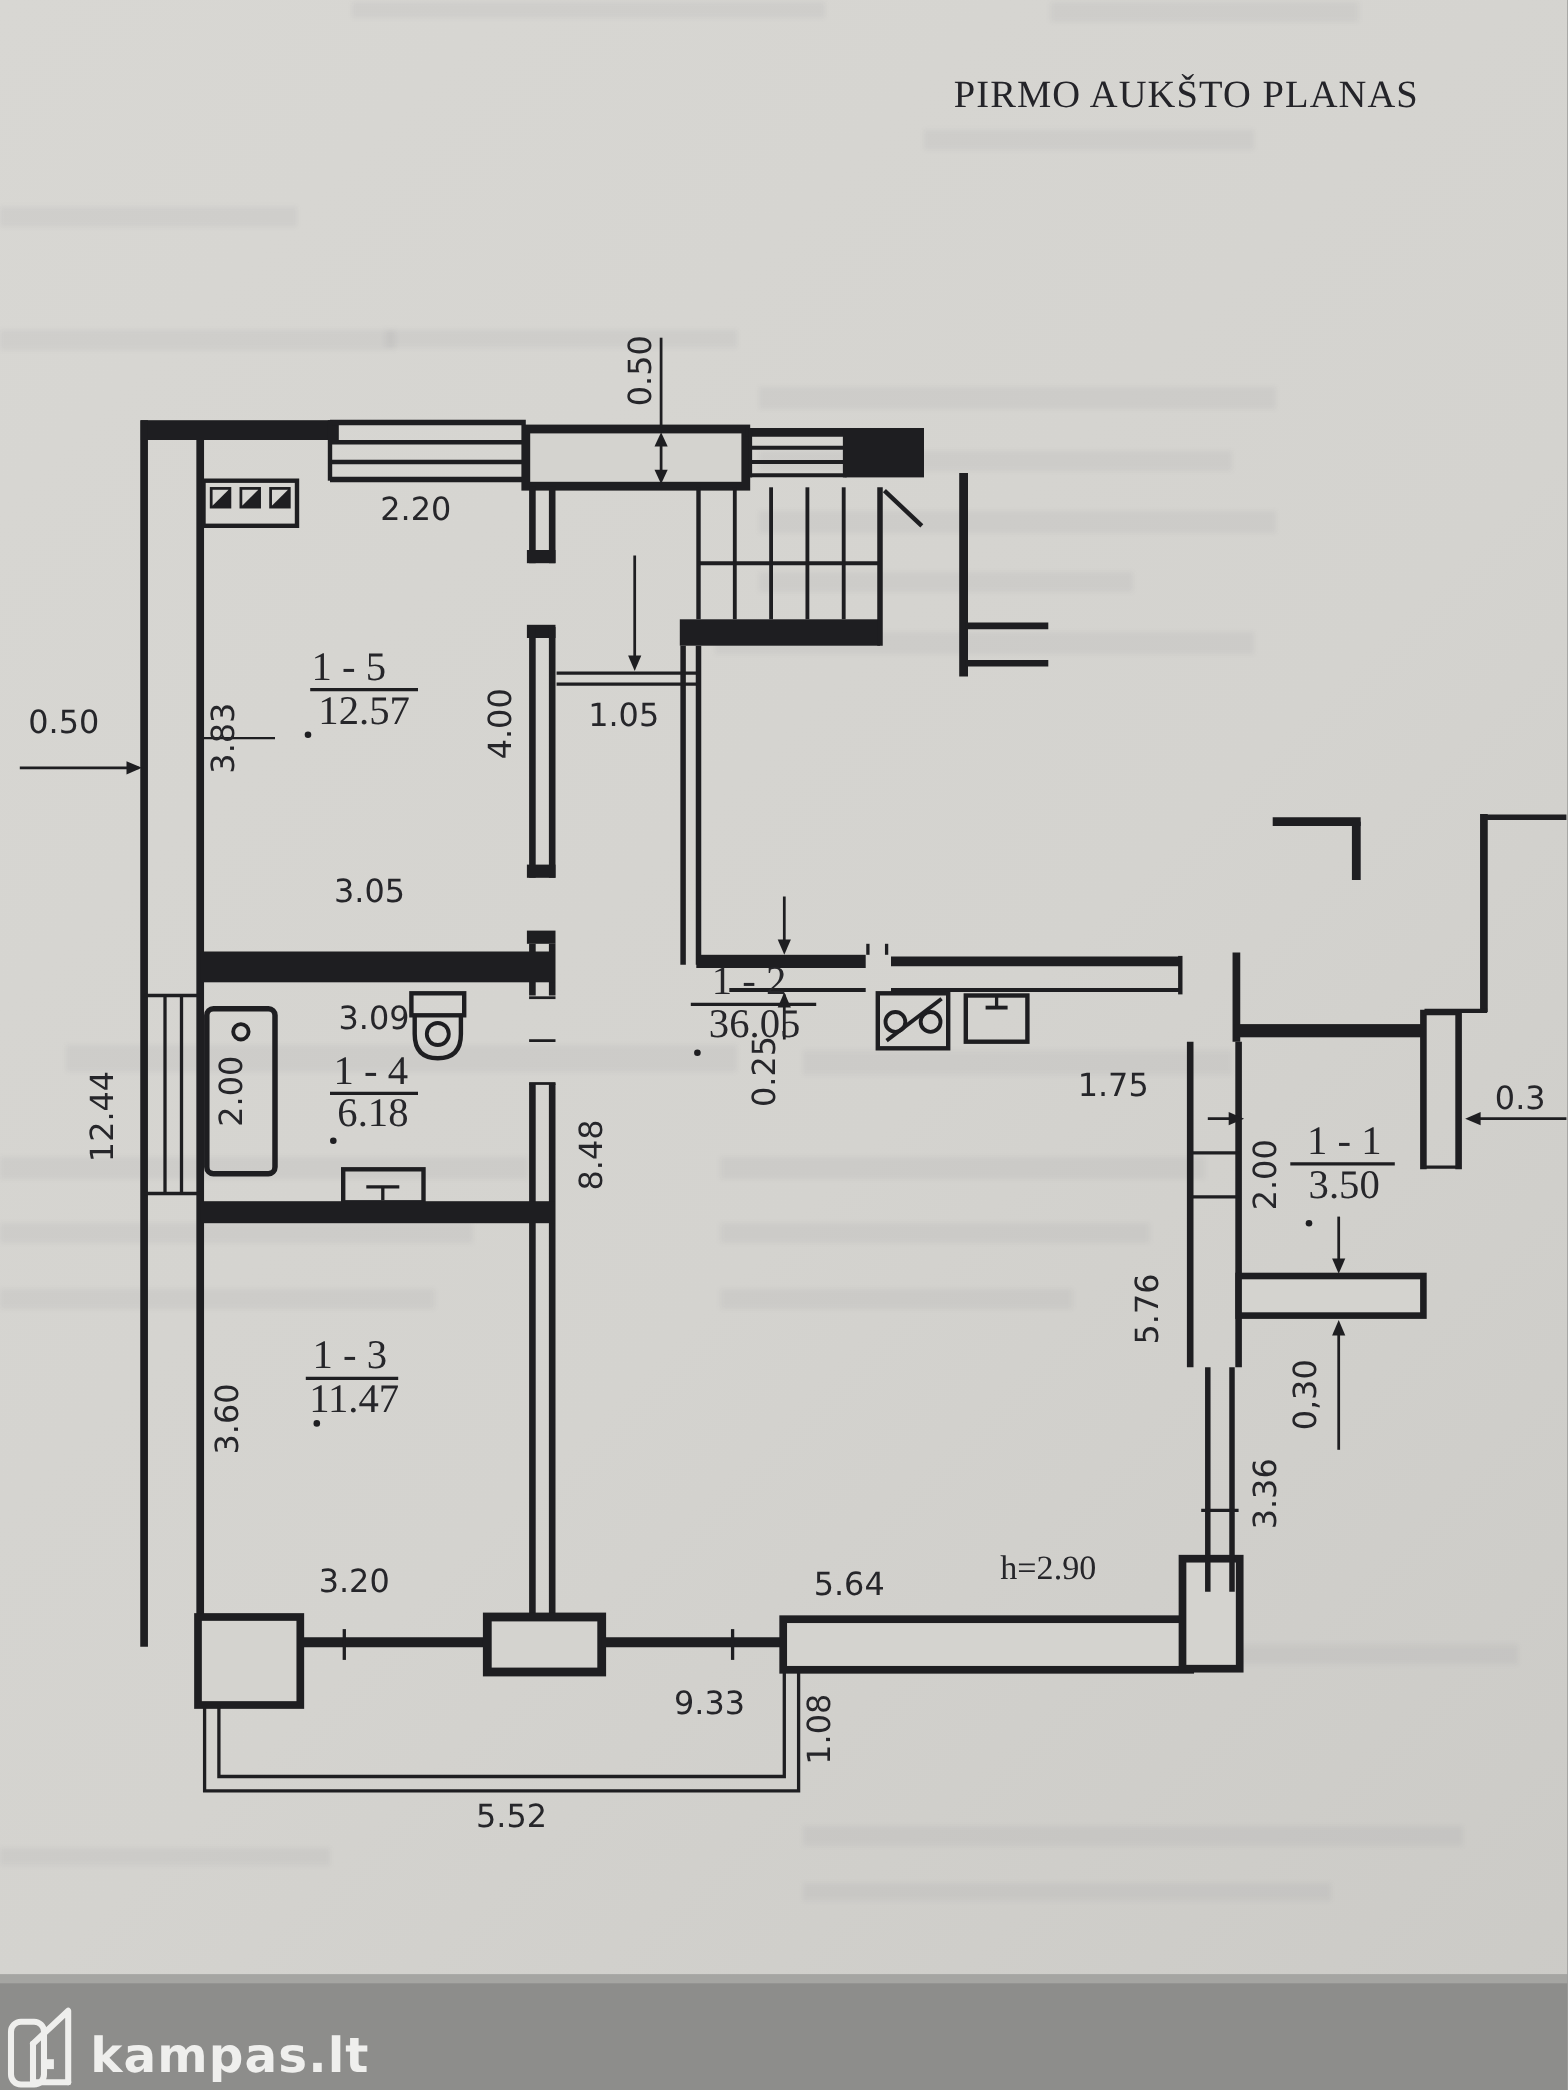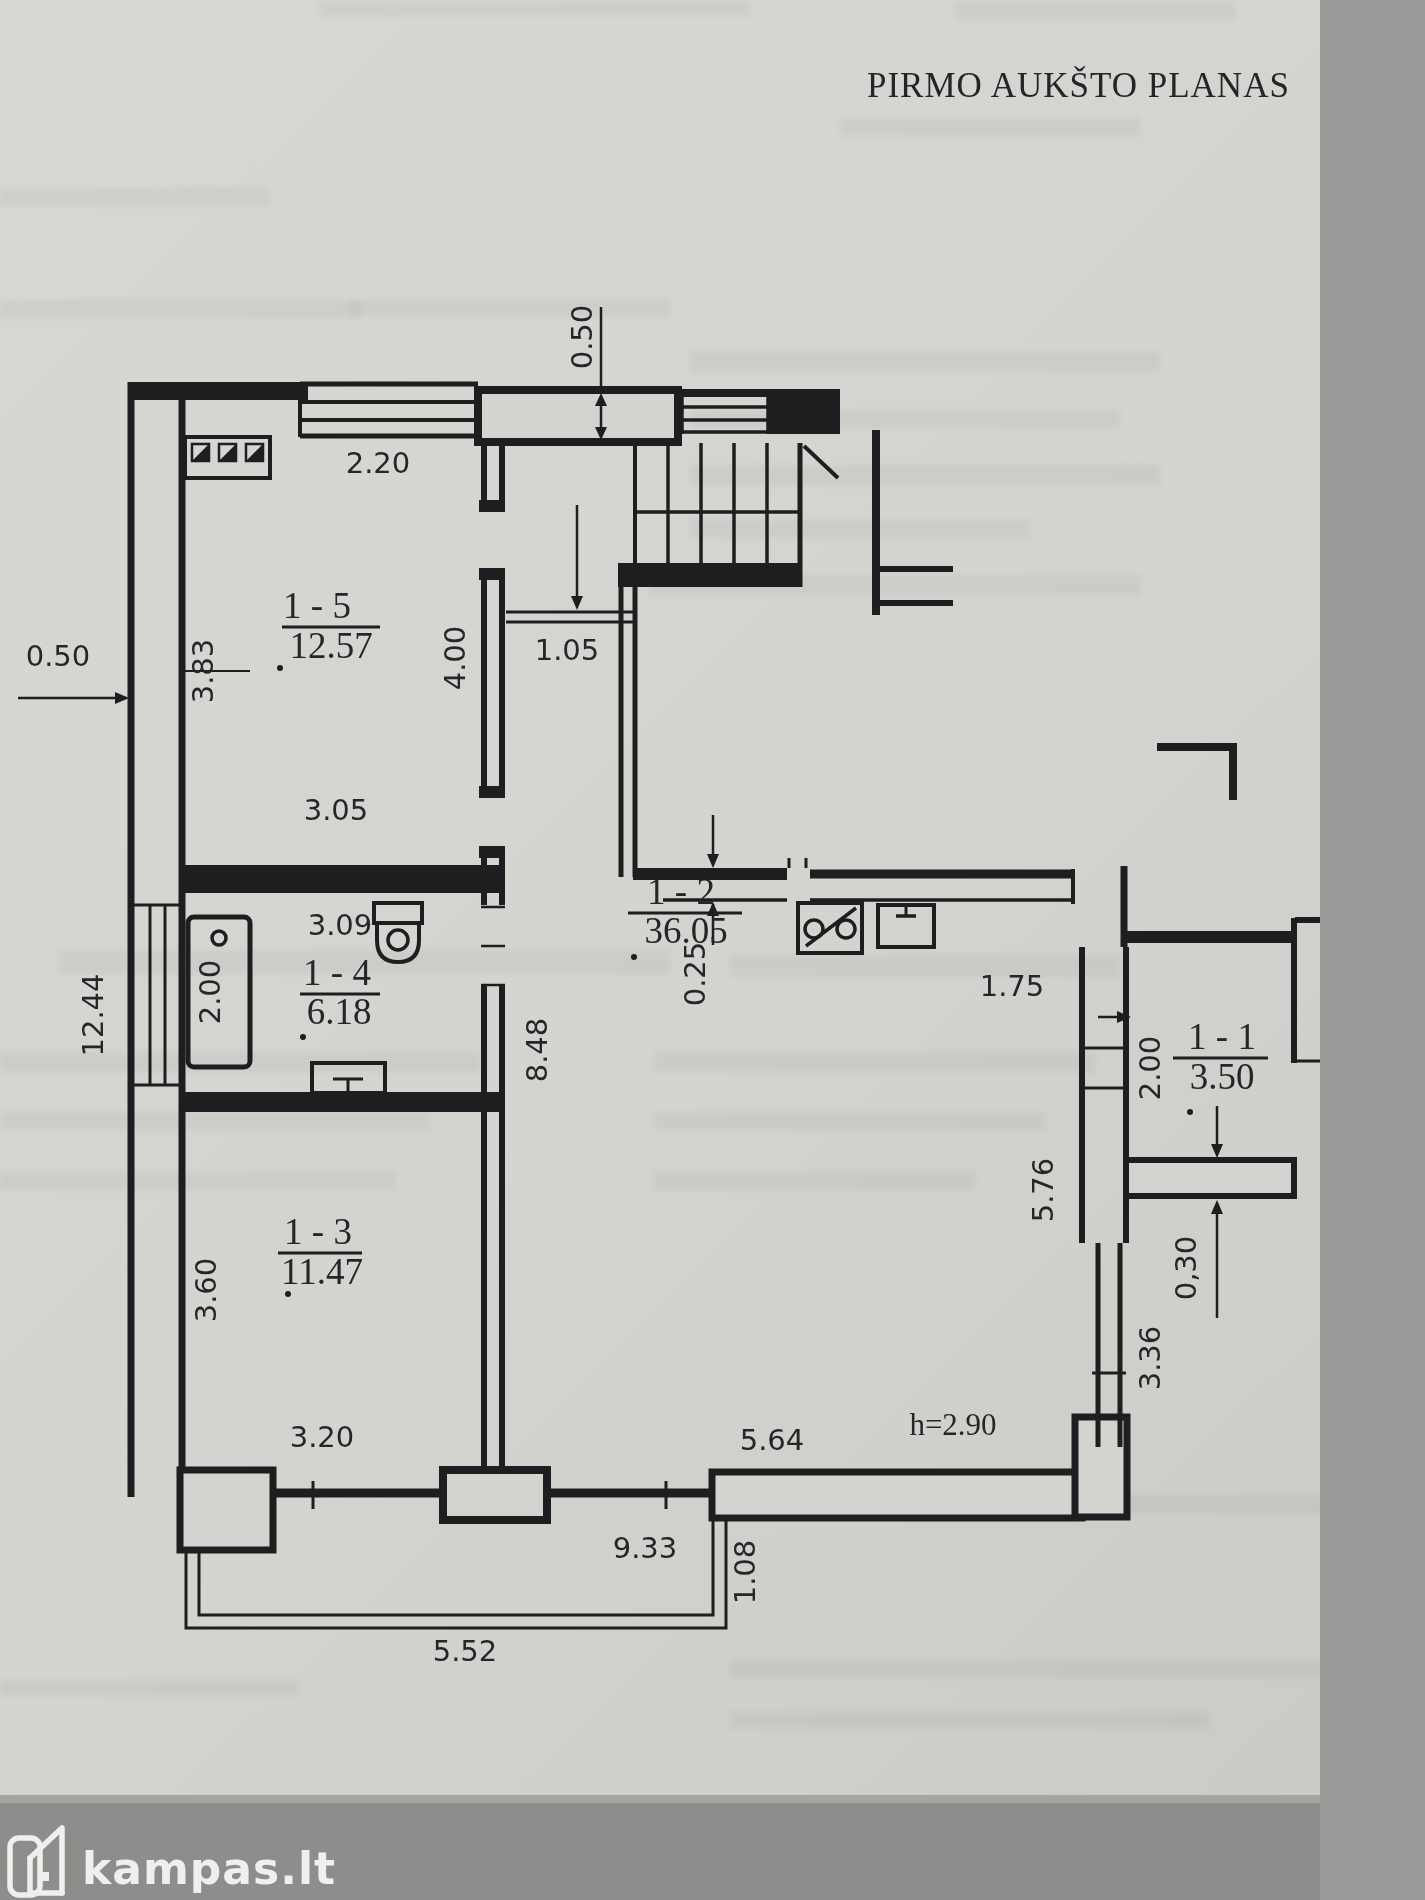--- a/index.html
+++ b/index.html
@@ -1,16 +1,16 @@
 <!DOCTYPE html>
 <html><head>
 <meta charset="utf-8">
 <style>
   html,body{margin:0;padding:0;background:#9a9a98;}
-  .page{position:relative;width:1320px;height:1900px;overflow:hidden;
+  .page{position:relative;width:1425px;height:1900px;overflow:hidden;
         background:linear-gradient(135deg,#d8d7d3 0%,#d4d3cf 55%,#cbcac6 100%);
         font-family:"DejaVu Sans",sans-serif;text-decoration:underline;}
   svg{position:absolute;left:0;top:0;display:block;}
   .ink{stroke:#1e1e21;fill:none;}
   .inkfill{fill:#1e1e21;stroke:none;}
   .paperfill{fill:#d4d3cf;}
   text{fill:#26262a;}
   .dim{font-family:"DejaVu Sans",sans-serif;font-size:29px;}
   .lbl{font-family:"Liberation Serif","DejaVu Serif",serif;font-size:37px;}
   .ttl{font-family:"Liberation Serif","DejaVu Serif",serif;font-size:35px;letter-spacing:1px;fill:#242429;}

